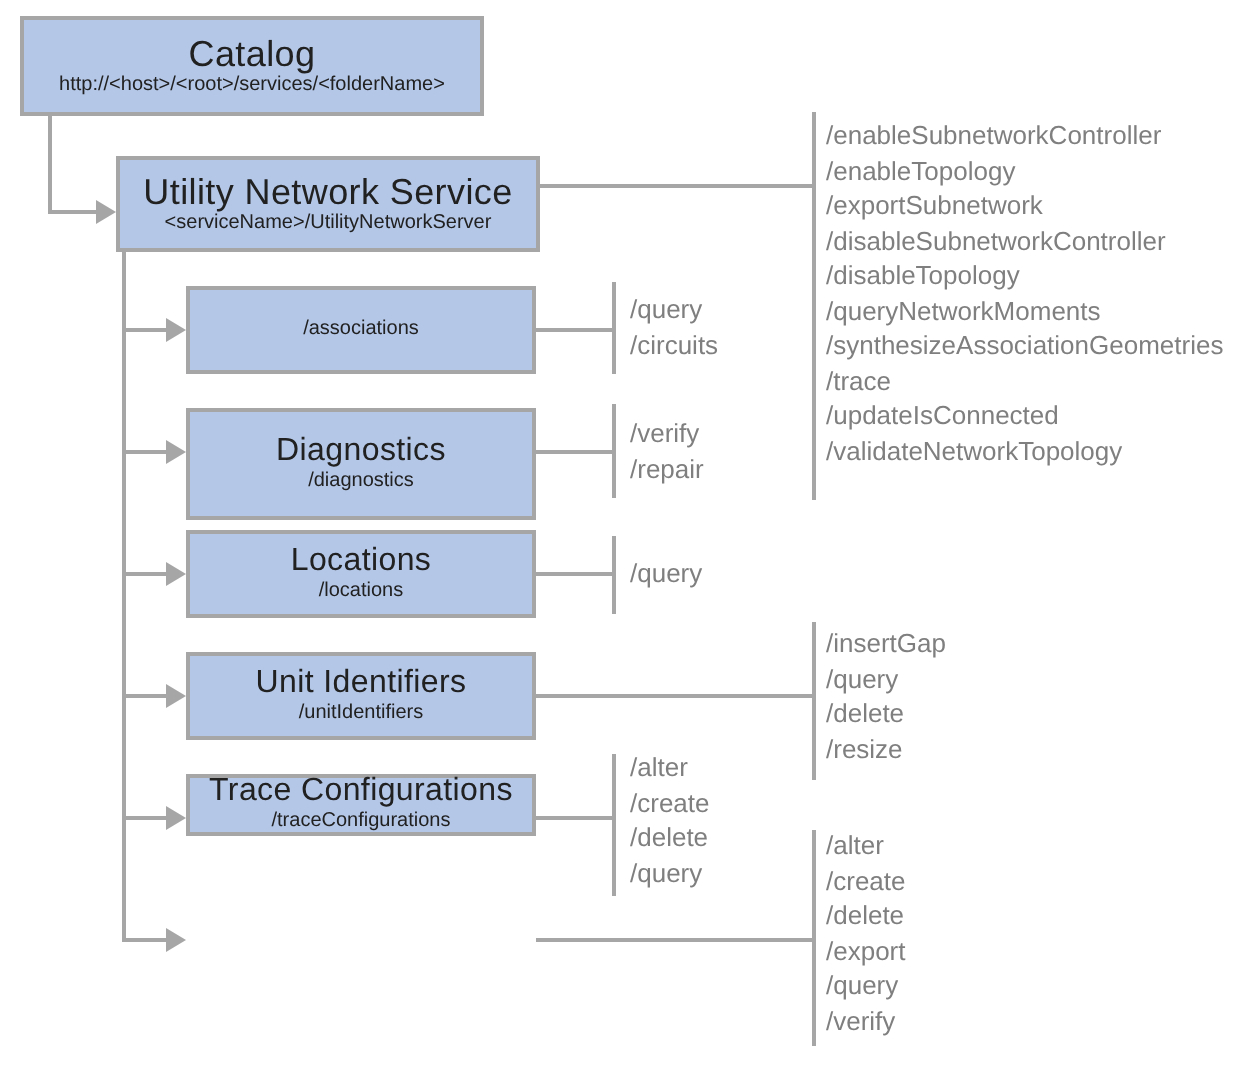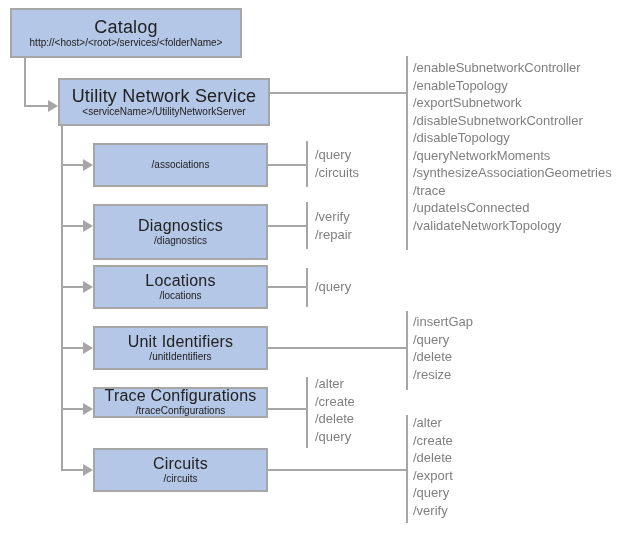--- a/index.html
+++ b/index.html
@@ -73,24 +73,20 @@
   <div class="node" style="left:93px;top:326px;width:175px;height:44px">
     <div class="node-title">Unit Identifiers</div>
     <div class="node-subtitle">/unitIdentifiers</div>
   </div>
 
   <div class="node" style="left:93px;top:387px;width:175px;height:31px">
     <div class="node-title">Trace Configurations</div>
     <div class="node-subtitle">/traceConfigurations</div>
   </div>
 
-  <div class="node" style="left:93px;top:448px;width:175px;height:44px">
-    <div class="node-title">Circuits</div>
-    <div class="node-subtitle">/circuits</div>
-  </div>
 
   <div class="ops" style="left:413px;top:59px">
       <div>/enableSubnetworkController</div>
       <div>/enableTopology</div>
       <div>/exportSubnetwork</div>
       <div>/disableSubnetworkController</div>
       <div>/disableTopology</div>
       <div>/queryNetworkMoments</div>
       <div>/synthesizeAssociationGeometries</div>
       <div>/trace</div>

